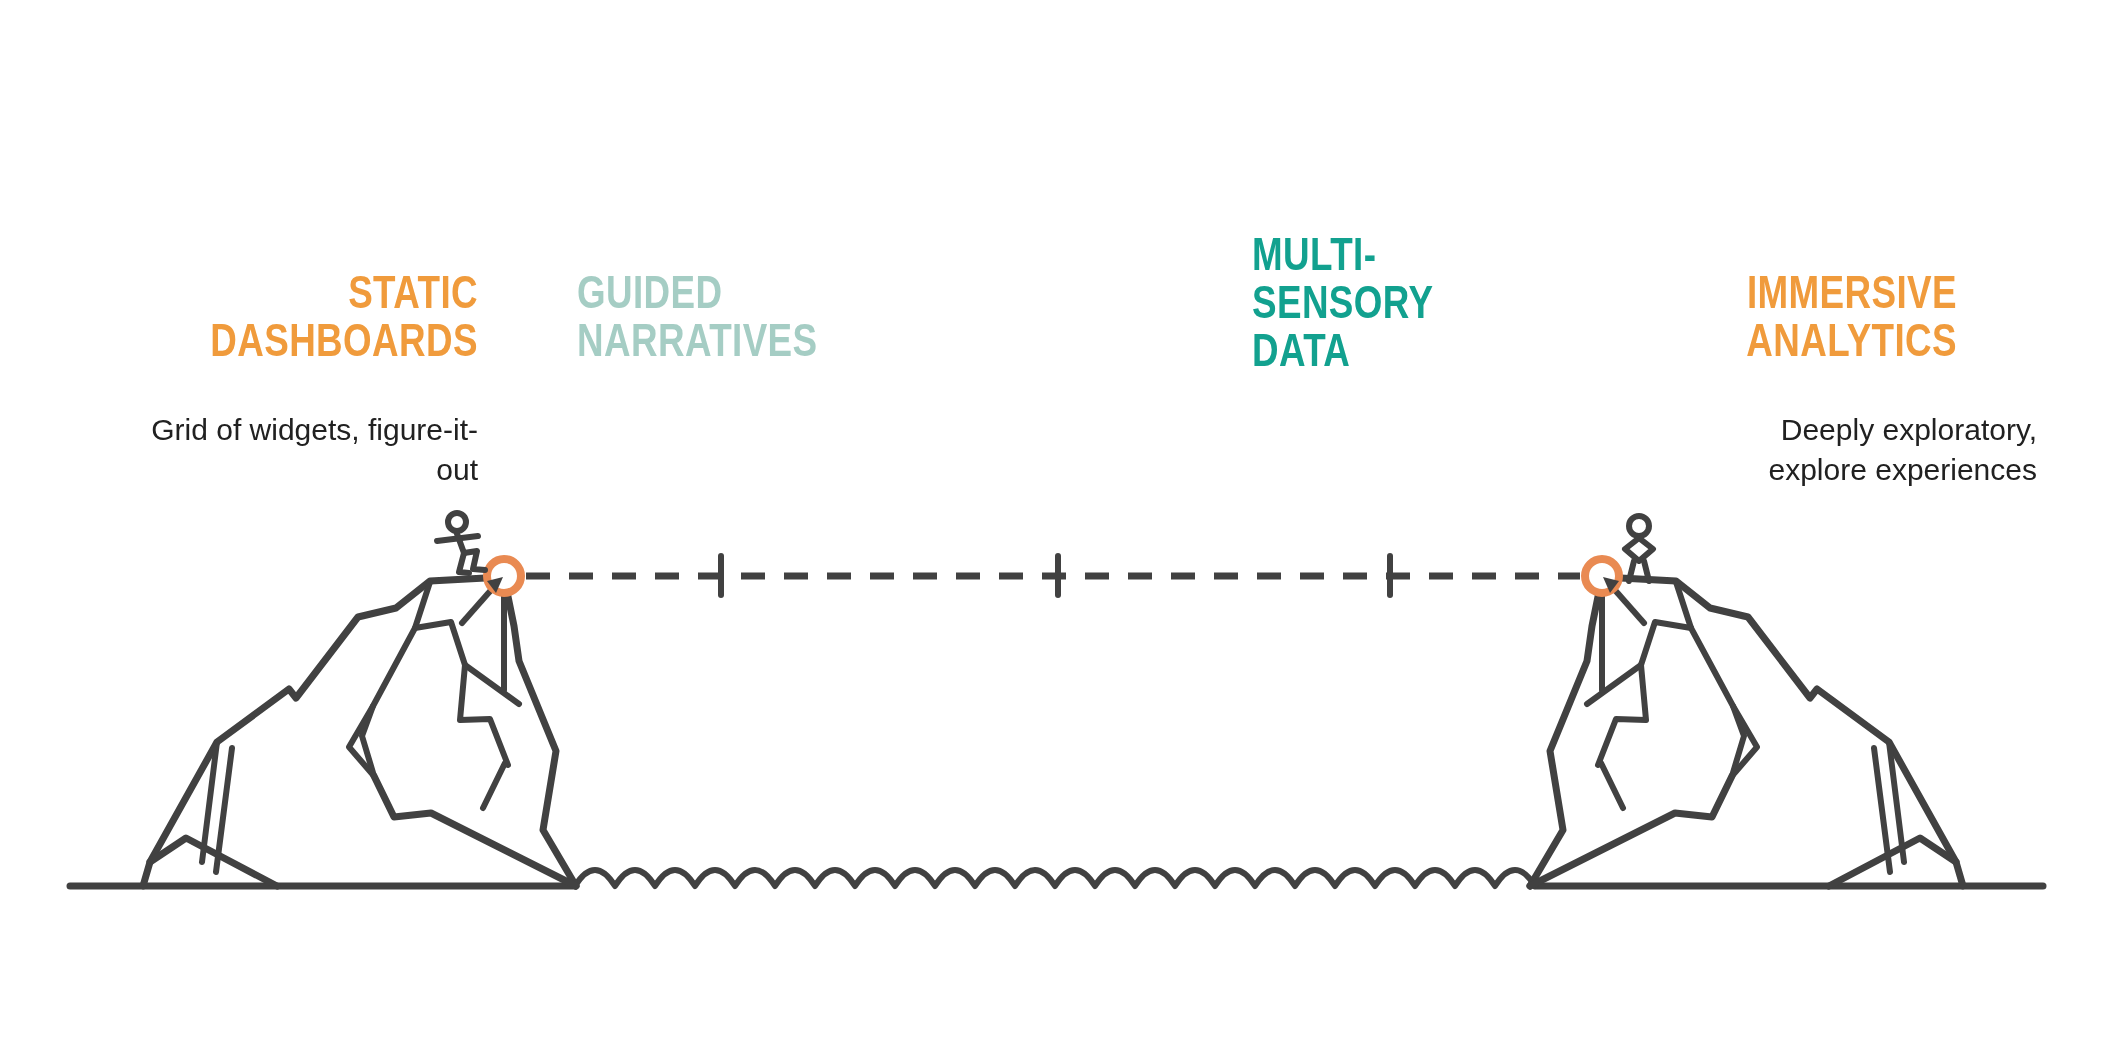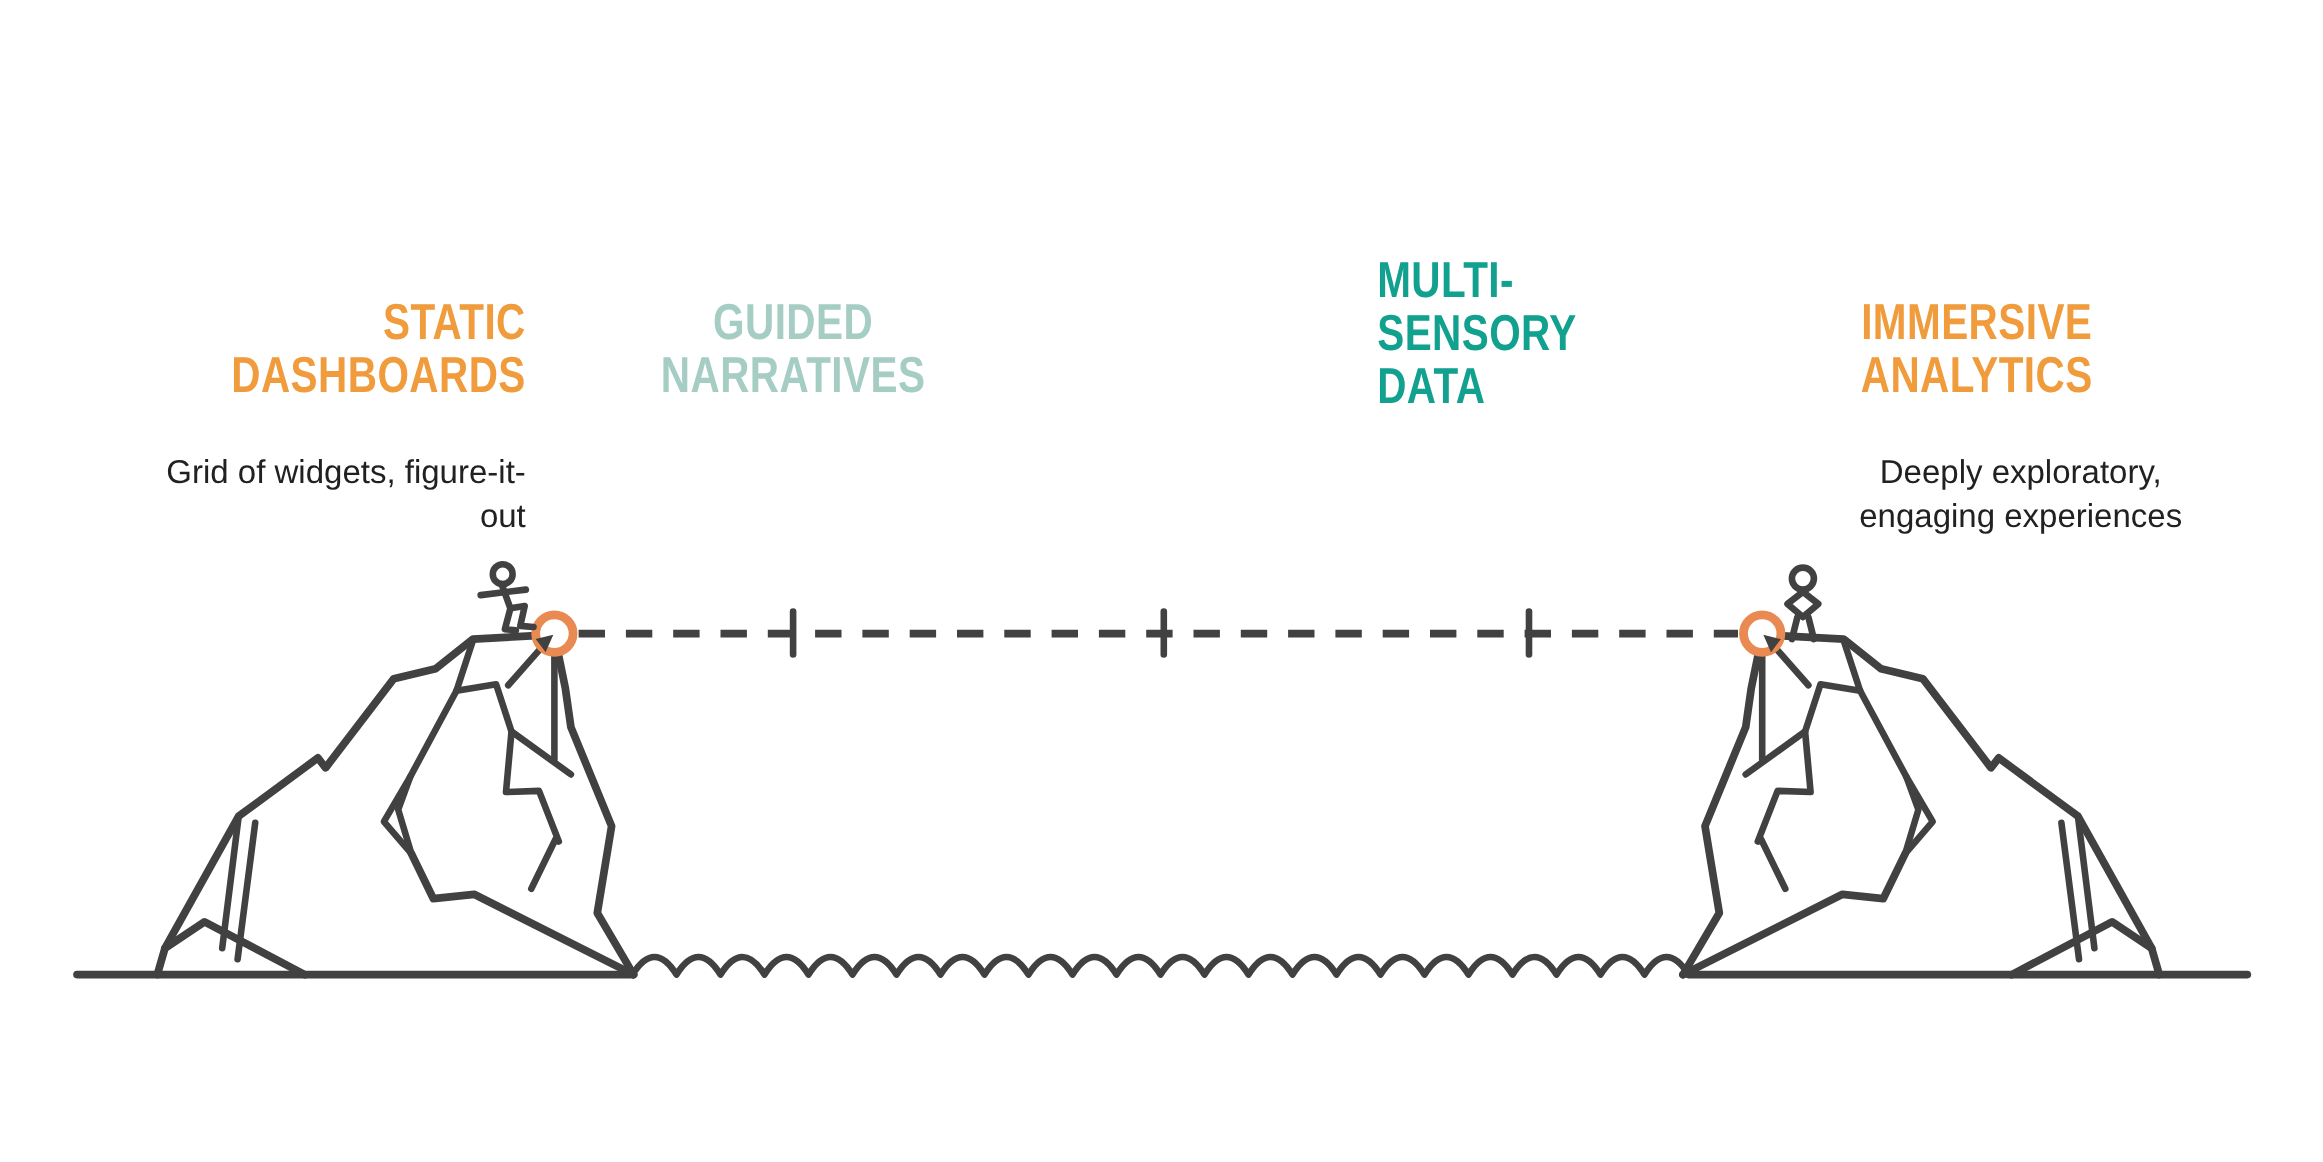--- a/index.html
+++ b/index.html
@@ -17,30 +17,30 @@
   .arrowhead{fill:#414141;stroke:none;}
   .stage{position:absolute;white-space:pre-line;}
   .stage-title{
     margin:0;font-size:46px;font-weight:700;line-height:48px;letter-spacing:.5px;
     transform:scaleX(.8);
   }
   .stage-desc{margin:0;font-size:30px;line-height:40px;color:#212121;}
   #stage-1{left:118px;top:250px;width:360px;text-align:right;}
   #stage-1 .stage-title{transform-origin:right center;}
   #stage-1 .stage-desc{margin-top:28px;}
-  #stage-2{left:541px;top:250px;width:360px;text-align:center;}
+  #stage-2{left:541px;top:250px;width:360px;text-align:left;}
   #stage-2 .stage-title{transform-origin:center;}
   #stage-2 .stage-desc{margin-top:28px;}
   #stage-3{left:893px;top:206px;width:380px;text-align:center;}
   #stage-3 .stage-title{transform-origin:center;}
   #stage-3 .stage-desc{margin-top:38px;}
   #stage-4{left:1218px;top:212px;width:340px;text-align:left;}
   #stage-4 .stage-title{transform-origin:center;}
   #stage-4 .stage-desc{margin-top:18px;}
-  #stage-5{left:1637px;top:250px;width:400px;text-align:center;}
+  #stage-5{left:1637px;top:250px;width:400px;text-align:right;}
   #stage-5 .stage-title{transform-origin:left center;}
   #stage-5 .stage-desc{margin-top:28px;}
 </style>
 </head>
 <body>
 
 <div class="canvas">
 
   <svg class="illus" width="2112" height="1056" viewBox="0 0 2112 1056" aria-hidden="true">
 
@@ -140,16 +140,16 @@
   <div class="stage" id="stage-4">
     <h2 class="stage-title" style="color: rgb(18, 161, 143);">MULTI-
 SENSORY
 DATA</h2>
   </div>
 
   <div class="stage" id="stage-5">
     <h2 class="stage-title" style="color: rgb(240, 155, 60);">IMMERSIVE
 ANALYTICS</h2>
     <p class="stage-desc">Deeply exploratory,
-engaging experiences</p>
+explore experiences</p>
   </div>
 
 </div>
 
 </body></html>

